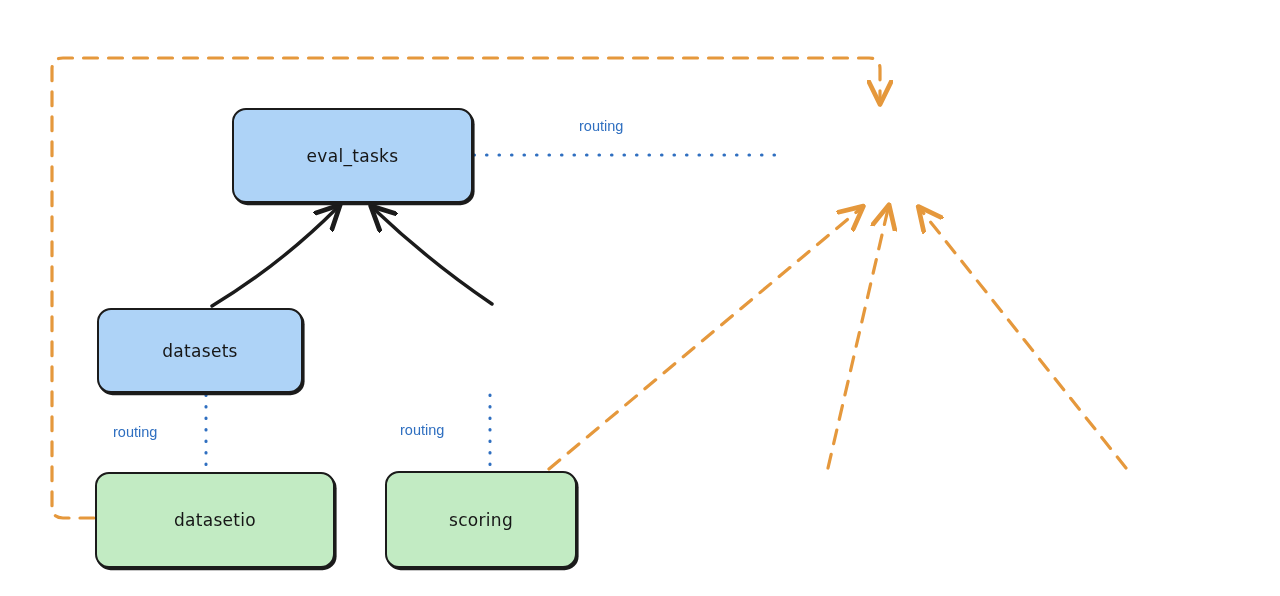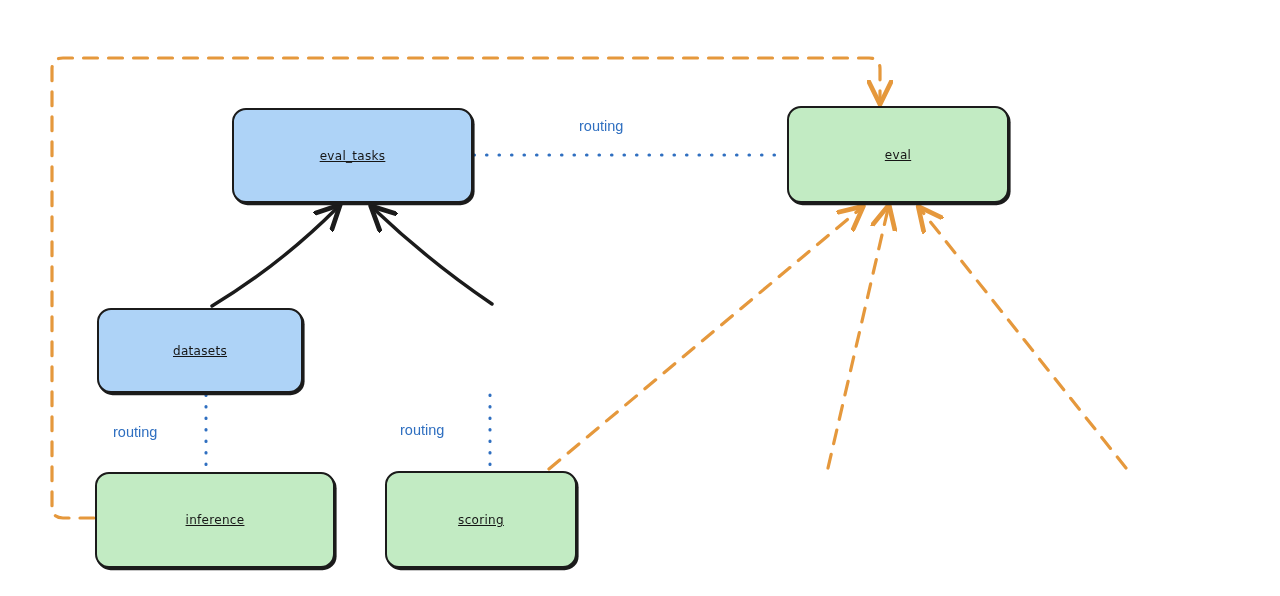--- a/index.html
+++ b/index.html
@@ -34,26 +34,25 @@
     border-radius: 14px;
     display: flex;
     align-items: center;
     justify-content: center;
     box-shadow: 1.6px 2.2px 0 0 #1b1b1b;
   }
   .node.blue { background: #aed3f7; }
   .node.green { background: #c2ebc3; }
   .node-label {
     font-family: "DejaVu Sans", sans-serif;
-    font-size: 12px;
+    font-size: 17px;
     color: #161616;
     letter-spacing: 0.3px;
     white-space: nowrap;
     pointer-events: none;
-    text-decoration: underline;
   }
   .edge-label {
     position: absolute;
     font-family: Liberation Sans, sans-serif;
     font-size: 14.5px;
     color: #2f6fc0;
     white-space: nowrap;
     background: #ffffff;
     padding: 0 3px;
   }
@@ -89,31 +88,28 @@
 
     <path d="M 828 468 L 888 209" fill="none" stroke="#e5983c" stroke-width="3.2" stroke-linecap="round" stroke-dasharray="14 11" marker-end="url(#arrow-orange)"></path>
 
     <path d="M 1126 468 L 921 210" fill="none" stroke="#e5983c" stroke-width="3.2" stroke-linecap="round" stroke-dasharray="14 11" marker-end="url(#arrow-orange)"></path>
   </svg>
 
   <div class="node blue" style="left:232px; top:108px; width:241px; height:95px;">
     <span class="node-label">eval_tasks</span>
   </div>
 
-  <div class="node green" style="left:787px; top:106px; width:222px; height:97px;">
-    <span class="node-label">eval</span>
-  </div>
 
   <div class="node blue" style="left:97px; top:308px; width:206px; height:85px;">
     <span class="node-label">datasets</span>
   </div>
 
 
   <div class="node green" style="left:95px; top:472px; width:240px; height:96px;">
-    <span class="node-label">inference</span>
+    <span class="node-label">datasetio</span>
   </div>
 
   <div class="node green" style="left:385px; top:471px; width:192px; height:97px;">
     <span class="node-label">scoring</span>
   </div>
 
 
 
   <div class="edge-label" style="left:576px; top:118px;">routing</div>
 

